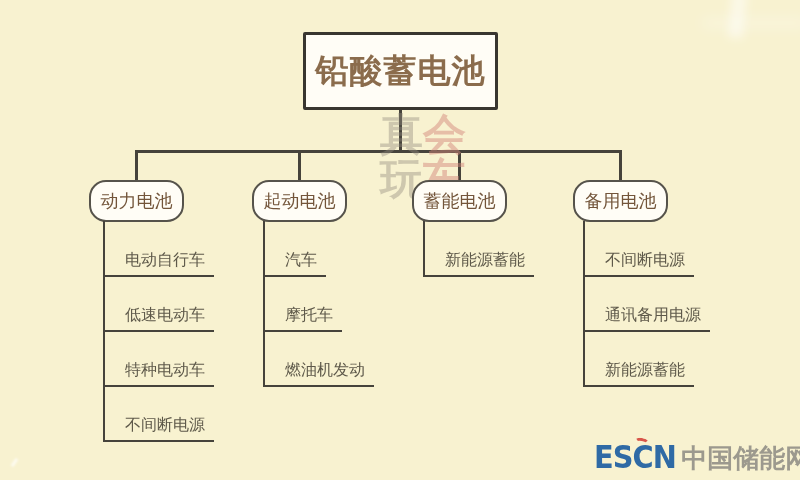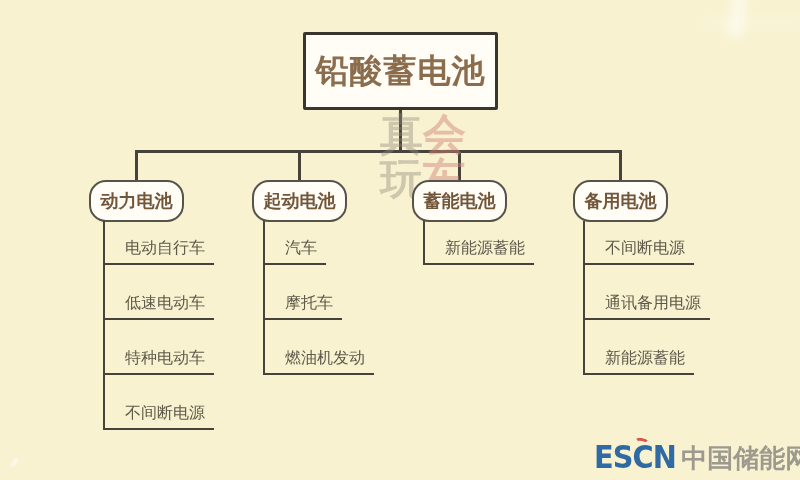--- a/index.html
+++ b/index.html
@@ -16,30 +16,30 @@
   
   .root{position:absolute;left:303px;top:32px;width:195px;height:78px;background:#fffdf6;
         border:3px solid #393630;border-radius:2px;box-sizing:border-box;
         display:flex;align-items:center;justify-content:center;}
   .root span{font-size:33px;font-weight:bold;color:#8b6c4c;letter-spacing:1px;white-space:nowrap;}
 
   
   .pill{position:absolute;top:180px;width:95px;height:42px;background:#fffdf6;
         border:2px solid #56534b;border-radius:17px;box-sizing:border-box;
         display:flex;align-items:center;justify-content:center;
-        font-size:18px;font-weight:bold;color:#73553a;white-space:nowrap;}
+        font-size:18px;font-weight:normal;color:#73553a;white-space:nowrap;}
   .p1{left:89px}.p2{left:252px}.p3{left:412px}.p4{left:573px}
 
   
   .leaves{position:absolute;top:221px;border-left:2px solid #46433b;}
   .l1{left:103px}.l2{left:263px}.l3{left:423px}.l4{left:583px}
   .leaf{width:max-content;border-bottom:2px solid #46433b;
         padding:27px 9px 4px 20px;font-size:16px;line-height:22px;
         color:#5e594a;white-space:nowrap;}
-  .leaf:first-child{padding-top:16px;}
+  .leaf:first-child{padding-top:28px;}
 
   
   .watermark{position:absolute;left:380px;top:112px;font-weight:700;
              font-size:43px;line-height:45px;pointer-events:none;}
   .wm-row{display:flex;}
   .wm{display:inline-block;width:43px;text-align:center;}
   .wm.g{color:rgba(148,141,126,0.42);}
   .wm.r{color:rgba(211,134,124,0.48);}
 
   

